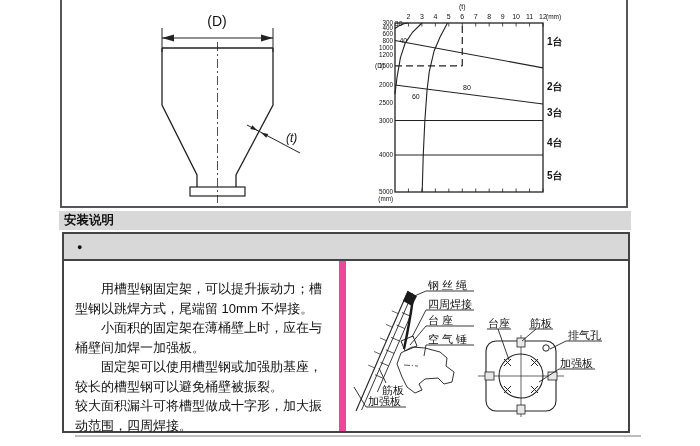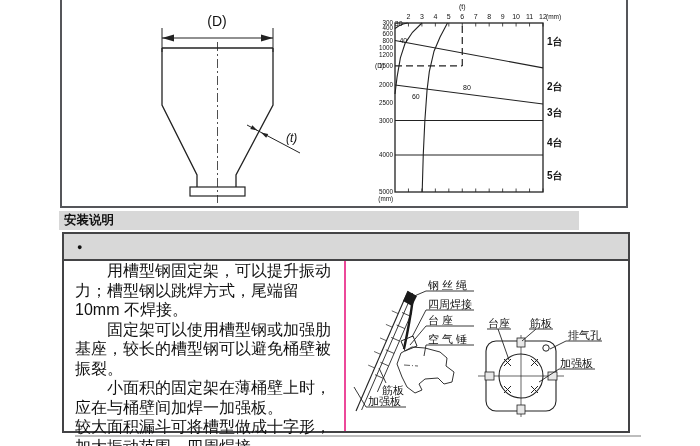--- a/index.html
+++ b/index.html
@@ -2,32 +2,32 @@
 <html><head>
 <meta charset="utf-8">
 <style>
   html,body{margin:0;padding:0;background:#fff;}
   .page{position:relative;width:700px;height:446px;background:#ffffff;overflow:hidden;
         font-family:"Liberation Sans","DejaVu Sans",sans-serif;color:#111;}
   .top-box{position:absolute;left:60px;top:0;width:568px;height:208px;box-sizing:border-box;
            border:2px solid #55565a;border-top:none;background:#fff;}
   .hopper-svg{position:absolute;left:88px;top:8px;}
   .chart-svg{position:absolute;left:298px;top:0;}
-  .install-band{position:absolute;left:59px;top:211px;width:520px;height:19px;box-sizing:border-box;
+  .install-band{position:absolute;left:59px;top:211px;width:572px;height:19px;box-sizing:border-box;
                 background:#d8d8d8;font-size:12.5px;font-weight:bold;line-height:19px;padding-left:5px;}
   .note-box{position:absolute;left:62px;top:232px;width:568px;height:201px;box-sizing:border-box;
             border:2px solid #434345;background:#fff;}
   .note-header{height:27px;background:#d8d8d8;border-bottom:2px solid #434345;box-sizing:border-box;
                display:flex;align-items:center;font-size:13px;font-weight:bold;}
   .bullet{margin:0 11px 0 13px;font-size:9px;}
   .note-content{display:flex;height:170px;}
-  .text-panel{width:284px;box-sizing:border-box;padding:0 6px 0 11px;font-size:16px;line-height:19.5px;}
+  .text-panel{width:284px;box-sizing:border-box;padding:18px 6px 0 11px;font-size:13px;line-height:19.5px;}
   .text-panel p{margin:0;}
   .indent{text-indent:2em;}
-  .diagram-panel{flex:1;border-left:2px solid #ec4899;position:relative;}
+  .diagram-panel{flex:1;border-left:7px solid #ec4899;position:relative;}
   .shadow-bottom{position:absolute;left:75px;top:435px;width:566px;height:2px;background:#bdbdbd;}
   svg text{fill:#111;}
 </style>
 </head>
 <body>
 
 <div class="page">
 
   <div class="top-box">
 
@@ -129,22 +129,22 @@
     <span>安装说明</span>
   </div>
 
   <div class="note-box">
     <div class="note-header">
       <span class="bullet">●</span>
     </div>
     <div class="note-content">
       <div class="text-panel">
         <p class="indent">用槽型钢固定架，可以提升振动力；槽型钢以跳焊方式，尾端留 10mm 不焊接。</p>
+        <p class="indent">小面积的固定架在薄桶壁上时，应在与桶壁间加焊一加强板。</p>
         <p class="indent">固定架可以使用槽型钢或加强肋基座，较长的槽型钢可以避免桶壁被振裂。</p>
-        <p class="indent">小面积的固定架在薄桶壁上时，应在与桶壁间加焊一加强板。</p>
         <p>较大面积漏斗可将槽型做成十字形，加大振动范围，四周焊接。</p>
       </div>
       <div class="diagram-panel">
         <svg width="282" height="168" viewBox="0 0 282 168">
 
           <line x1="62" y1="30" x2="10" y2="150" stroke="#222" stroke-width="1.1"></line>
           <line x1="66.6" y1="32" x2="15.6" y2="149" stroke="#222" stroke-width="0.9"></line>
 
           <g stroke="#222" stroke-width="0.7">
             <line x1="52.2" y1="52.6" x2="45.8" y2="49.8"></line>

